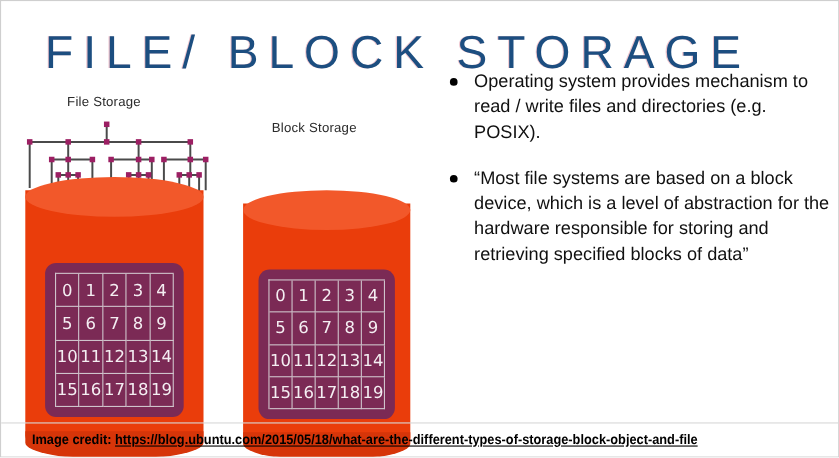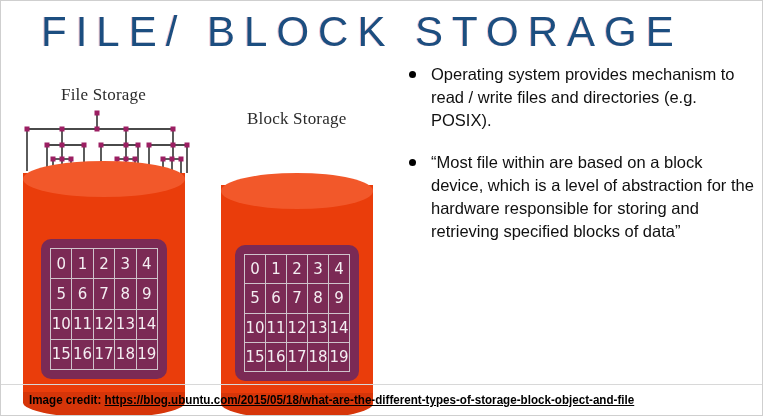--- a/index.html
+++ b/index.html
@@ -18,21 +18,21 @@
     background: #ffffff;
     box-sizing: border-box;
     border: 1px solid #cfcfcf;
     overflow: hidden;
   }
 
   
   #title {
     position: absolute;
     left: 40px;
-    top: 6px;
+    top: 22px;
     width: 700px;
     height: 50px;
     font-family: "Liberation Sans", sans-serif;
     font-size: 42px;
     font-weight: 300;
     letter-spacing: 9px;
     color: #1c4e80;
     line-height: 50px;
     white-space: nowrap;
     text-shadow: -1px 0 0 rgba(200,60,90,0.30);
@@ -42,22 +42,22 @@
   #diagram {
     position: absolute;
     left: 0;
     top: 60px;
     width: 400px;
     height: 315px;
   }
 
   .stack-label {
     position: absolute;
-    font-family: Liberation Serif, serif;
-    font-size: 17px;
+    font-family: Liberation Sans, sans-serif;
+    font-size: 12px;
     color: #2b2b2b;
     letter-spacing: 0.2px;
     white-space: nowrap;
   }
   #label-file  { left: 60px;  top: 24px; }
   #label-block { left: 246px; top: 24px; margin-top: 24px; }
 
   
   #tree {
     position: absolute;
@@ -354,21 +354,21 @@
 
   </div>
 
   <div id="bullets">
     <div class="bullet">
       <span class="dot"></span>
       <span>Operating system provides mechanism to read / write files and directories (e.g. POSIX).</span>
     </div>
     <div class="bullet">
       <span class="dot"></span>
-      <span>“Most file within are based on a block device, which is a level of abstraction for the hardware responsible for storing and retrieving specified blocks of data”</span>
+      <span>“Most file systems are based on a block device, which is a level of abstraction for the hardware responsible for storing and retrieving specified blocks of data”</span>
     </div>
   </div>
 
   <div id="credit-rule"></div>
   <div id="credit">
     <span>Image credit: </span><a id="credit-url" href="#">https://blog.ubuntu.com/2015/05/18/what-are-the-different-types-of-storage-block-object-and-file</a>
   </div>
 
 </div>
 

